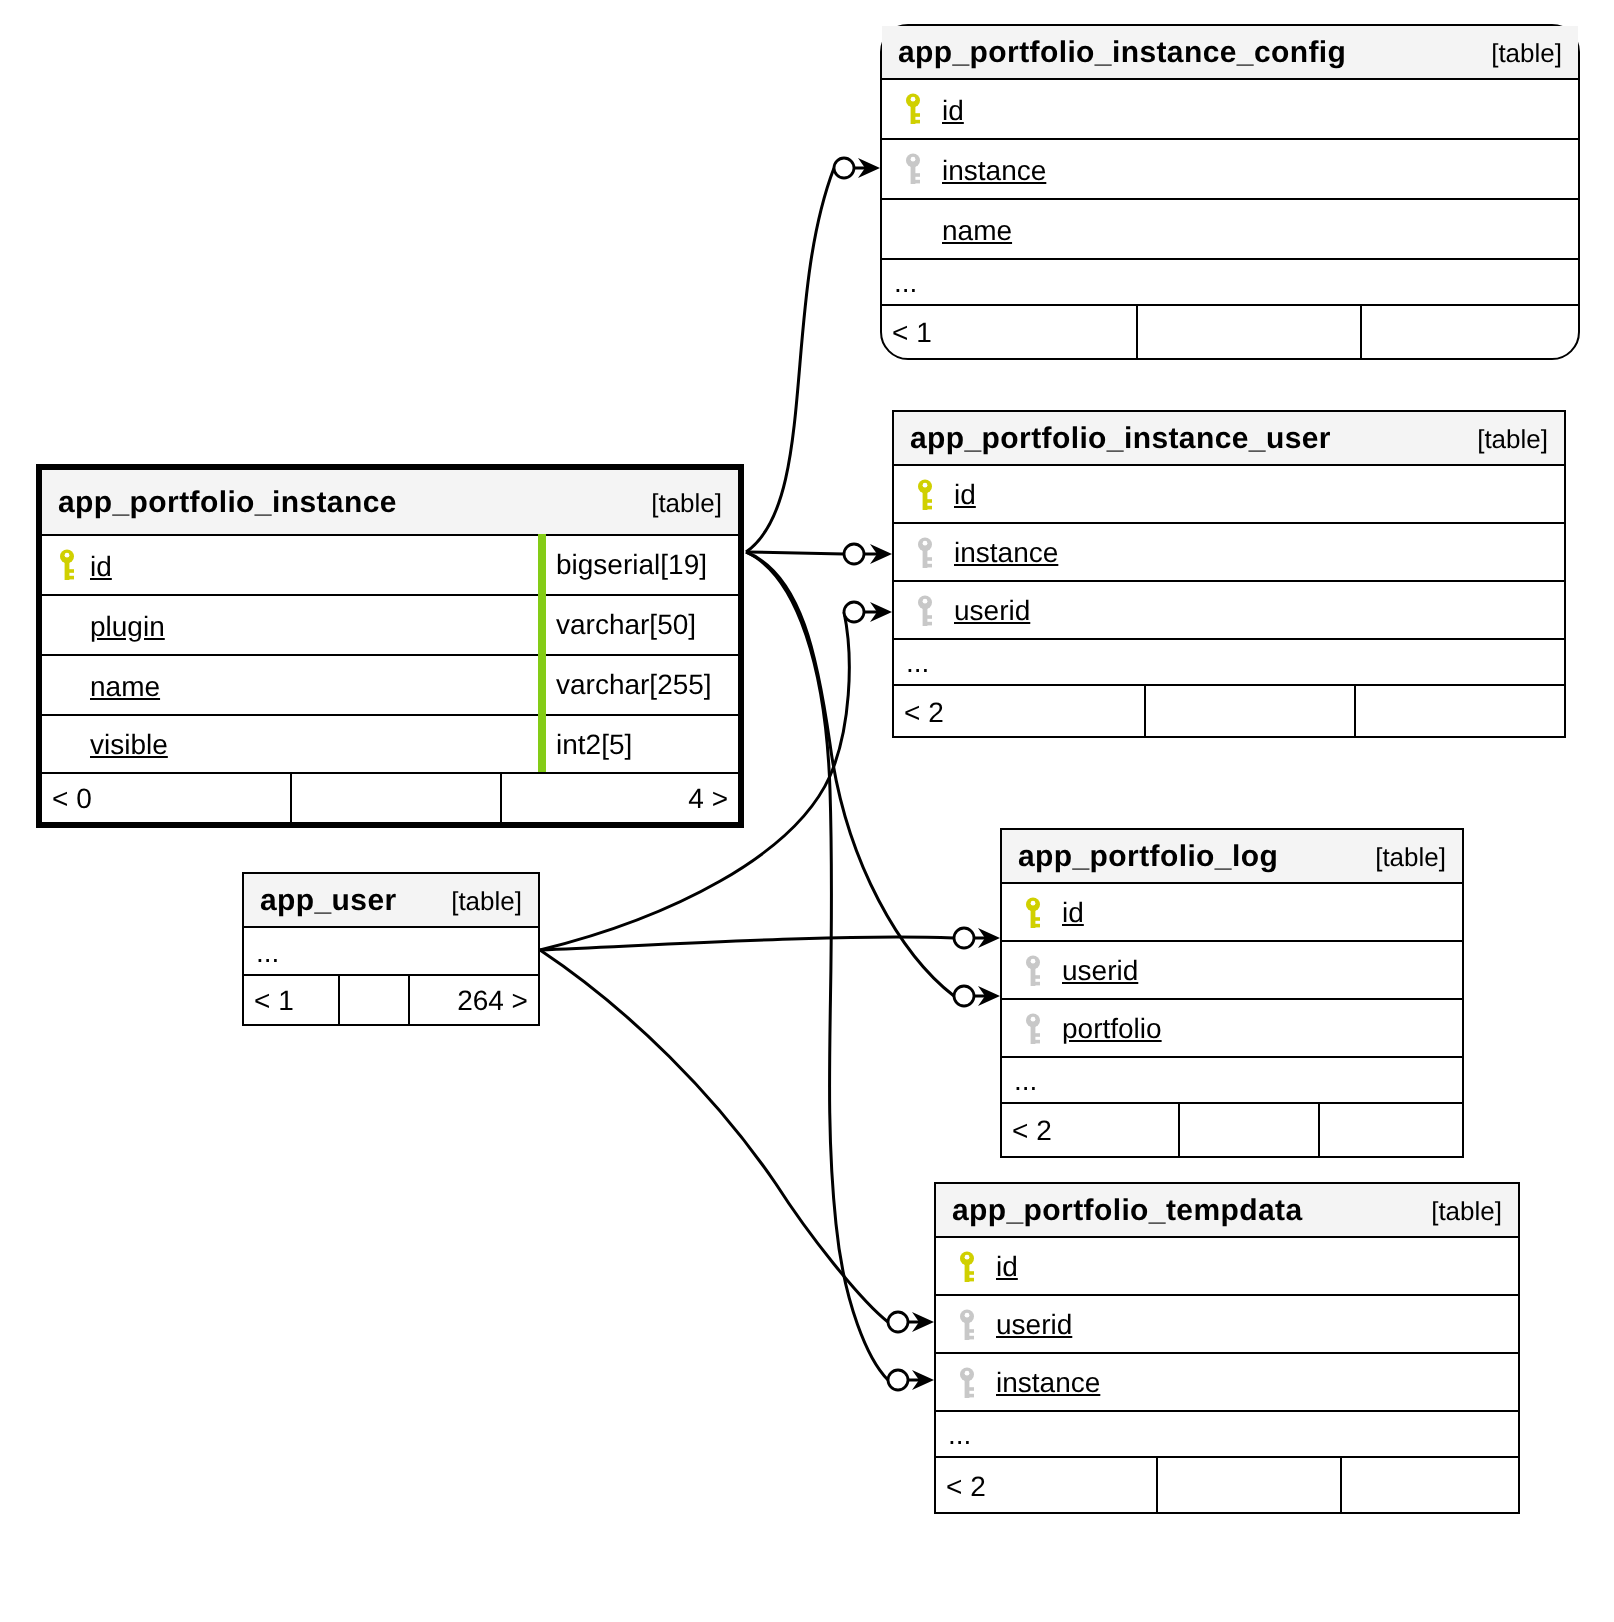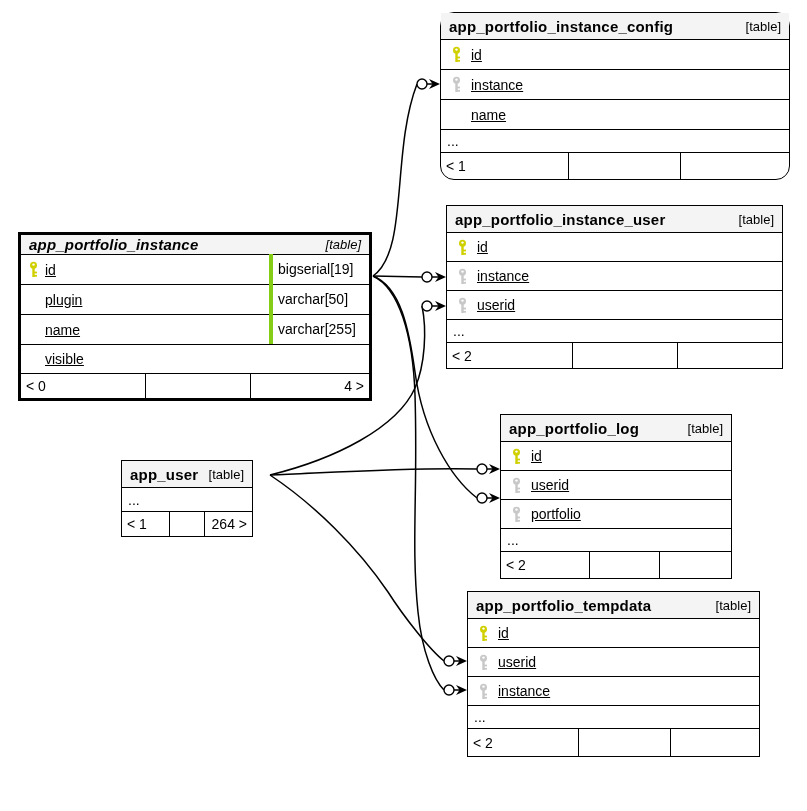--- a/index.html
+++ b/index.html
@@ -3,21 +3,21 @@
 <meta charset="utf-8">
 <style>
   html,body{margin:0;padding:0;background:#fff;}
   #stage{position:relative;width:807px;height:811px;background:#fff;overflow:hidden;
          font-family:"Liberation Sans",sans-serif;color:#000;}
   svg.rel{position:absolute;left:0;top:0;}
   .tbl{position:absolute;background:#fff;border:1px solid #000;box-sizing:border-box;}
   .tbl.main{border-width:3px;}
   .thead{background:#f4f4f4;border-bottom:1px solid #000;display:flex;align-items:center;
          justify-content:space-between;padding:0 8px;box-sizing:border-box;height:27px;}
-  .tbl.main .thead{height:20px;font-style:italic;}
+  .tbl.main .thead{height:33px;}
   .tname{font-weight:bold;font-size:15px;letter-spacing:.2px;cursor:pointer;}
   .ttag{font-size:13px;}
   .trow{display:flex;align-items:center;border-bottom:1px solid #000;height:29px;
         box-sizing:border-box;position:relative;font-size:14px;text-decoration:underline;}
   .trow.h30{height:30px;}
   .icn{width:30px;display:flex;justify-content:center;align-items:center;flex:0 0 30px;}
   .cname{white-space:nowrap;}
   .ctype{position:absolute;left:248px;right:0;top:-1px;bottom:0;border-left:4px solid #84cc16;
          display:flex;align-items:center;padding-left:5px;box-sizing:border-box;}
   .tdots{border-bottom:1px solid #000;height:23px;display:flex;align-items:center;
@@ -199,29 +199,30 @@
       <span class="ctype">varchar[50]</span>
     </div>
     <div class="trow h30">
       <span class="icn" style="flex-basis:24px;width:24px;"></span>
       <span class="cname">name</span>
       <span class="ctype">varchar[255]</span>
     </div>
     <div class="trow">
       <span class="icn" style="flex-basis:24px;width:24px;"></span>
       <span class="cname">visible</span>
+      <span class="ctype">int2[5]</span>
     </div>
     <div class="tfoot f24">
       <span class="fcell" style="width:124px;">&lt; 0</span>
       <span class="fcell" style="width:105px;"></span>
       <span class="fcell rt" style="flex:1;">4 &gt;</span>
     </div>
   </div>
 
-  <div class="tbl" style="left:121px;top:436px;width:132px;margin-top:24px;">
+  <div class="tbl" style="left:121px;top:436px;width:149px;">
     <div class="thead">
       <span class="tname">app_user</span>
       <span class="ttag">[table]</span>
     </div>
     <div class="tdots" style="height:24px;">...</div>
     <div class="tfoot f24">
       <span class="fcell" style="width:47px;">&lt; 1</span>
       <span class="fcell" style="width:35px;"></span>
       <span class="fcell rt" style="flex:1;">264 &gt;</span>
     </div>

